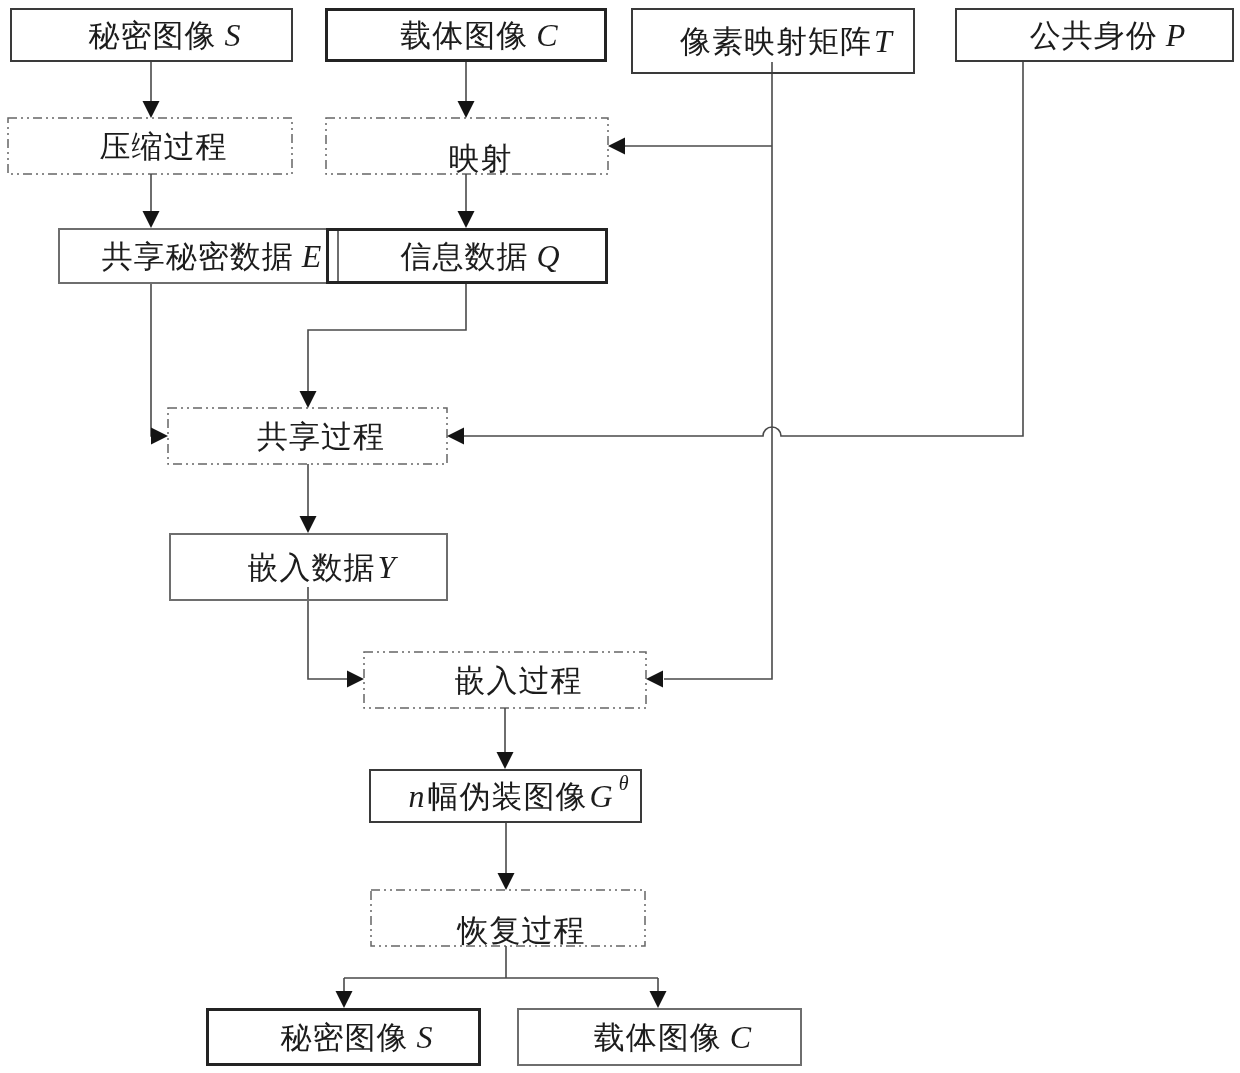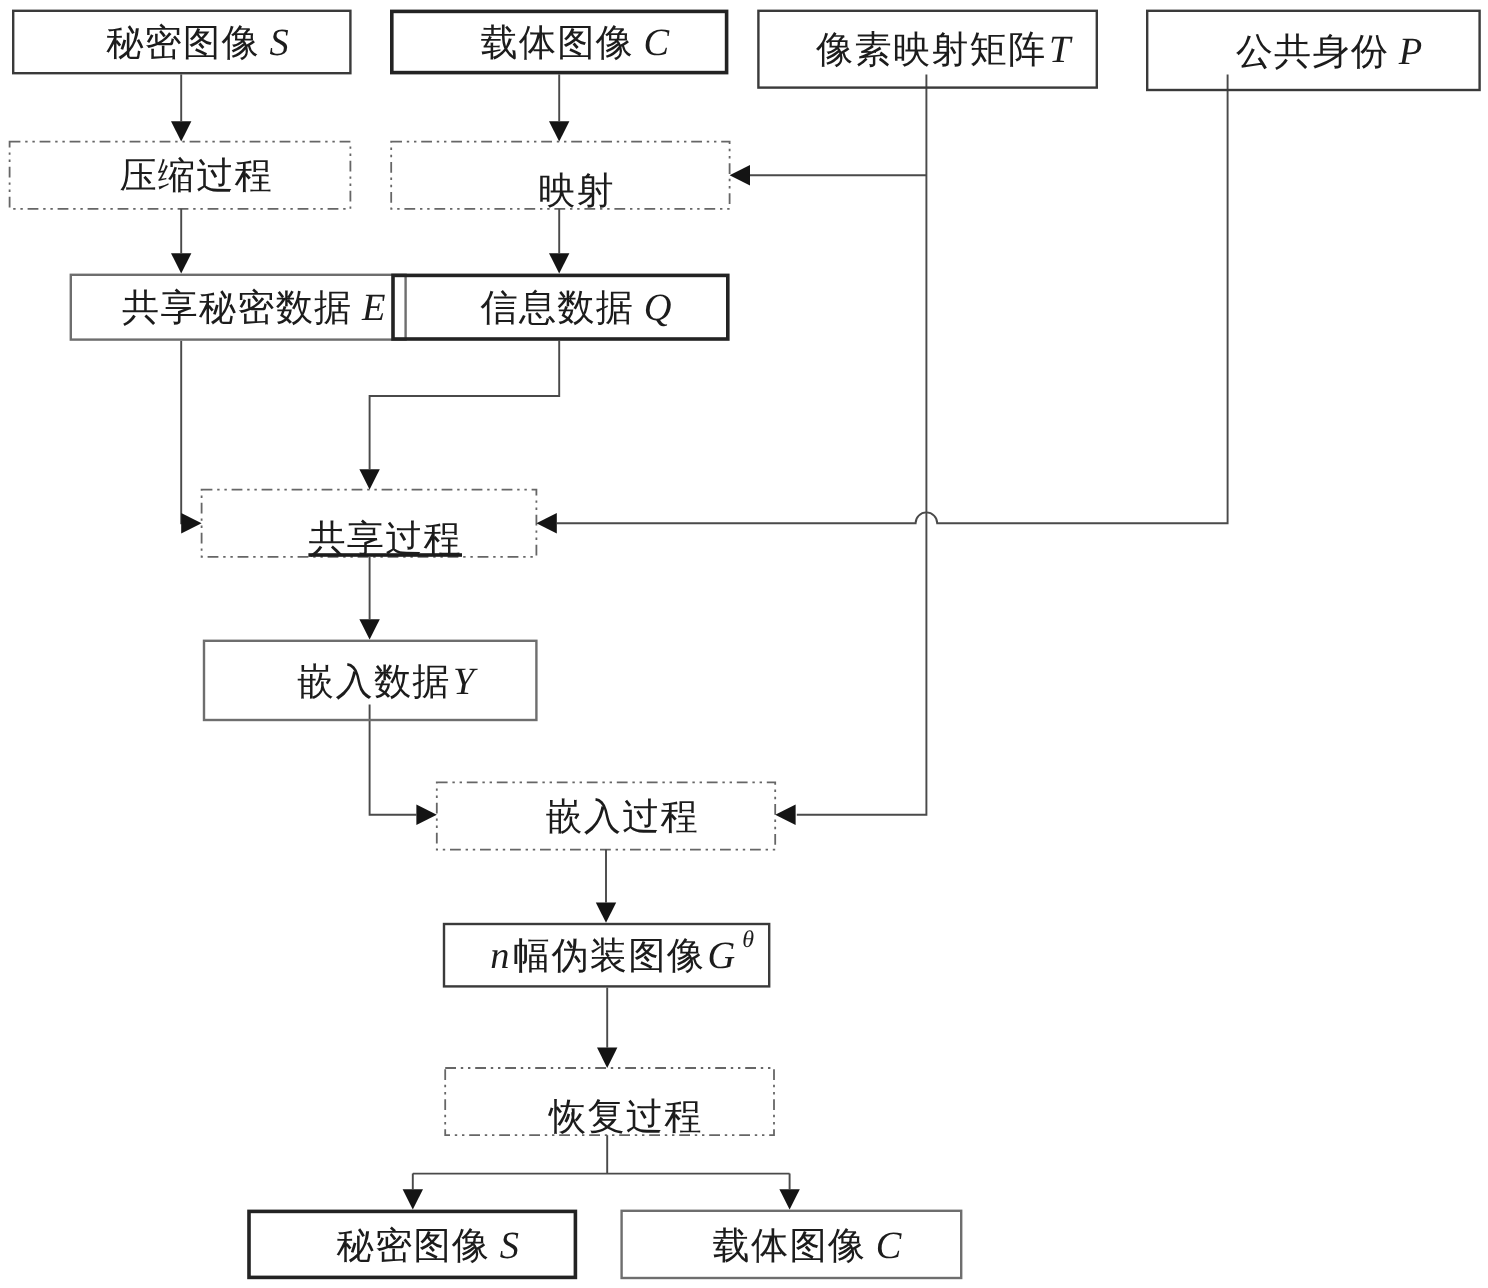--- a/index.html
+++ b/index.html
@@ -27,26 +27,26 @@
   .bd-light{border:2px solid #6e6e6e;}
   .bd-none {border:none;} 
   .var{font-style:italic;margin-left:8px;font-size:32px;}
   .var.tight{margin-left:2px;}
   .var.pre{margin-left:0;margin-right:2px;}
   .sup{font-style:italic;font-size:20px;position:relative;top:-13px;margin-left:5px;}
   
   .n1 {left:10px;  top:8px;    width:283px;height:54px;}
   .n2 {left:325px; top:8px;    width:282px;height:54px;}
   .n3 {left:631px; top:8px;    width:284px;height:66px;}
-  .n4 {left:955px; top:8px;    width:279px;height:68px;}
+  .n4 {left:955px; top:8px;    width:279px;height:54px;}
   .n5 {left:8px;   top:118px;  width:284px;height:56px;}
   .n6 {left:326px; top:118px;  width:282px;height:56px;align-items:flex-end;}
   .n7 {left:10px;  top:228px;  width:281px;height:56px;margin-left:48px;}
   .n8 {left:326px; top:228px;  width:282px;height:56px;}
-  .n9 {left:168px; top:420px;  width:279px;height:56px;text-decoration:underline;}
+  .n9 {left:168px; top:408px;  width:279px;height:56px;}
   .n10{left:169px; top:533px;  width:279px;height:68px;}
   .n11{left:364px; top:652px;  width:282px;height:56px;}
   .n12{left:369px; top:769px;  width:273px;height:54px;}
   .n13{left:371px; top:890px;  width:274px;height:56px;align-items:flex-end;}
   .n14{left:206px; top:1008px; width:275px;height:58px;}
   .n15{left:517px; top:1008px; width:285px;height:58px;}
 </style>
 </head>
 <body>
 

